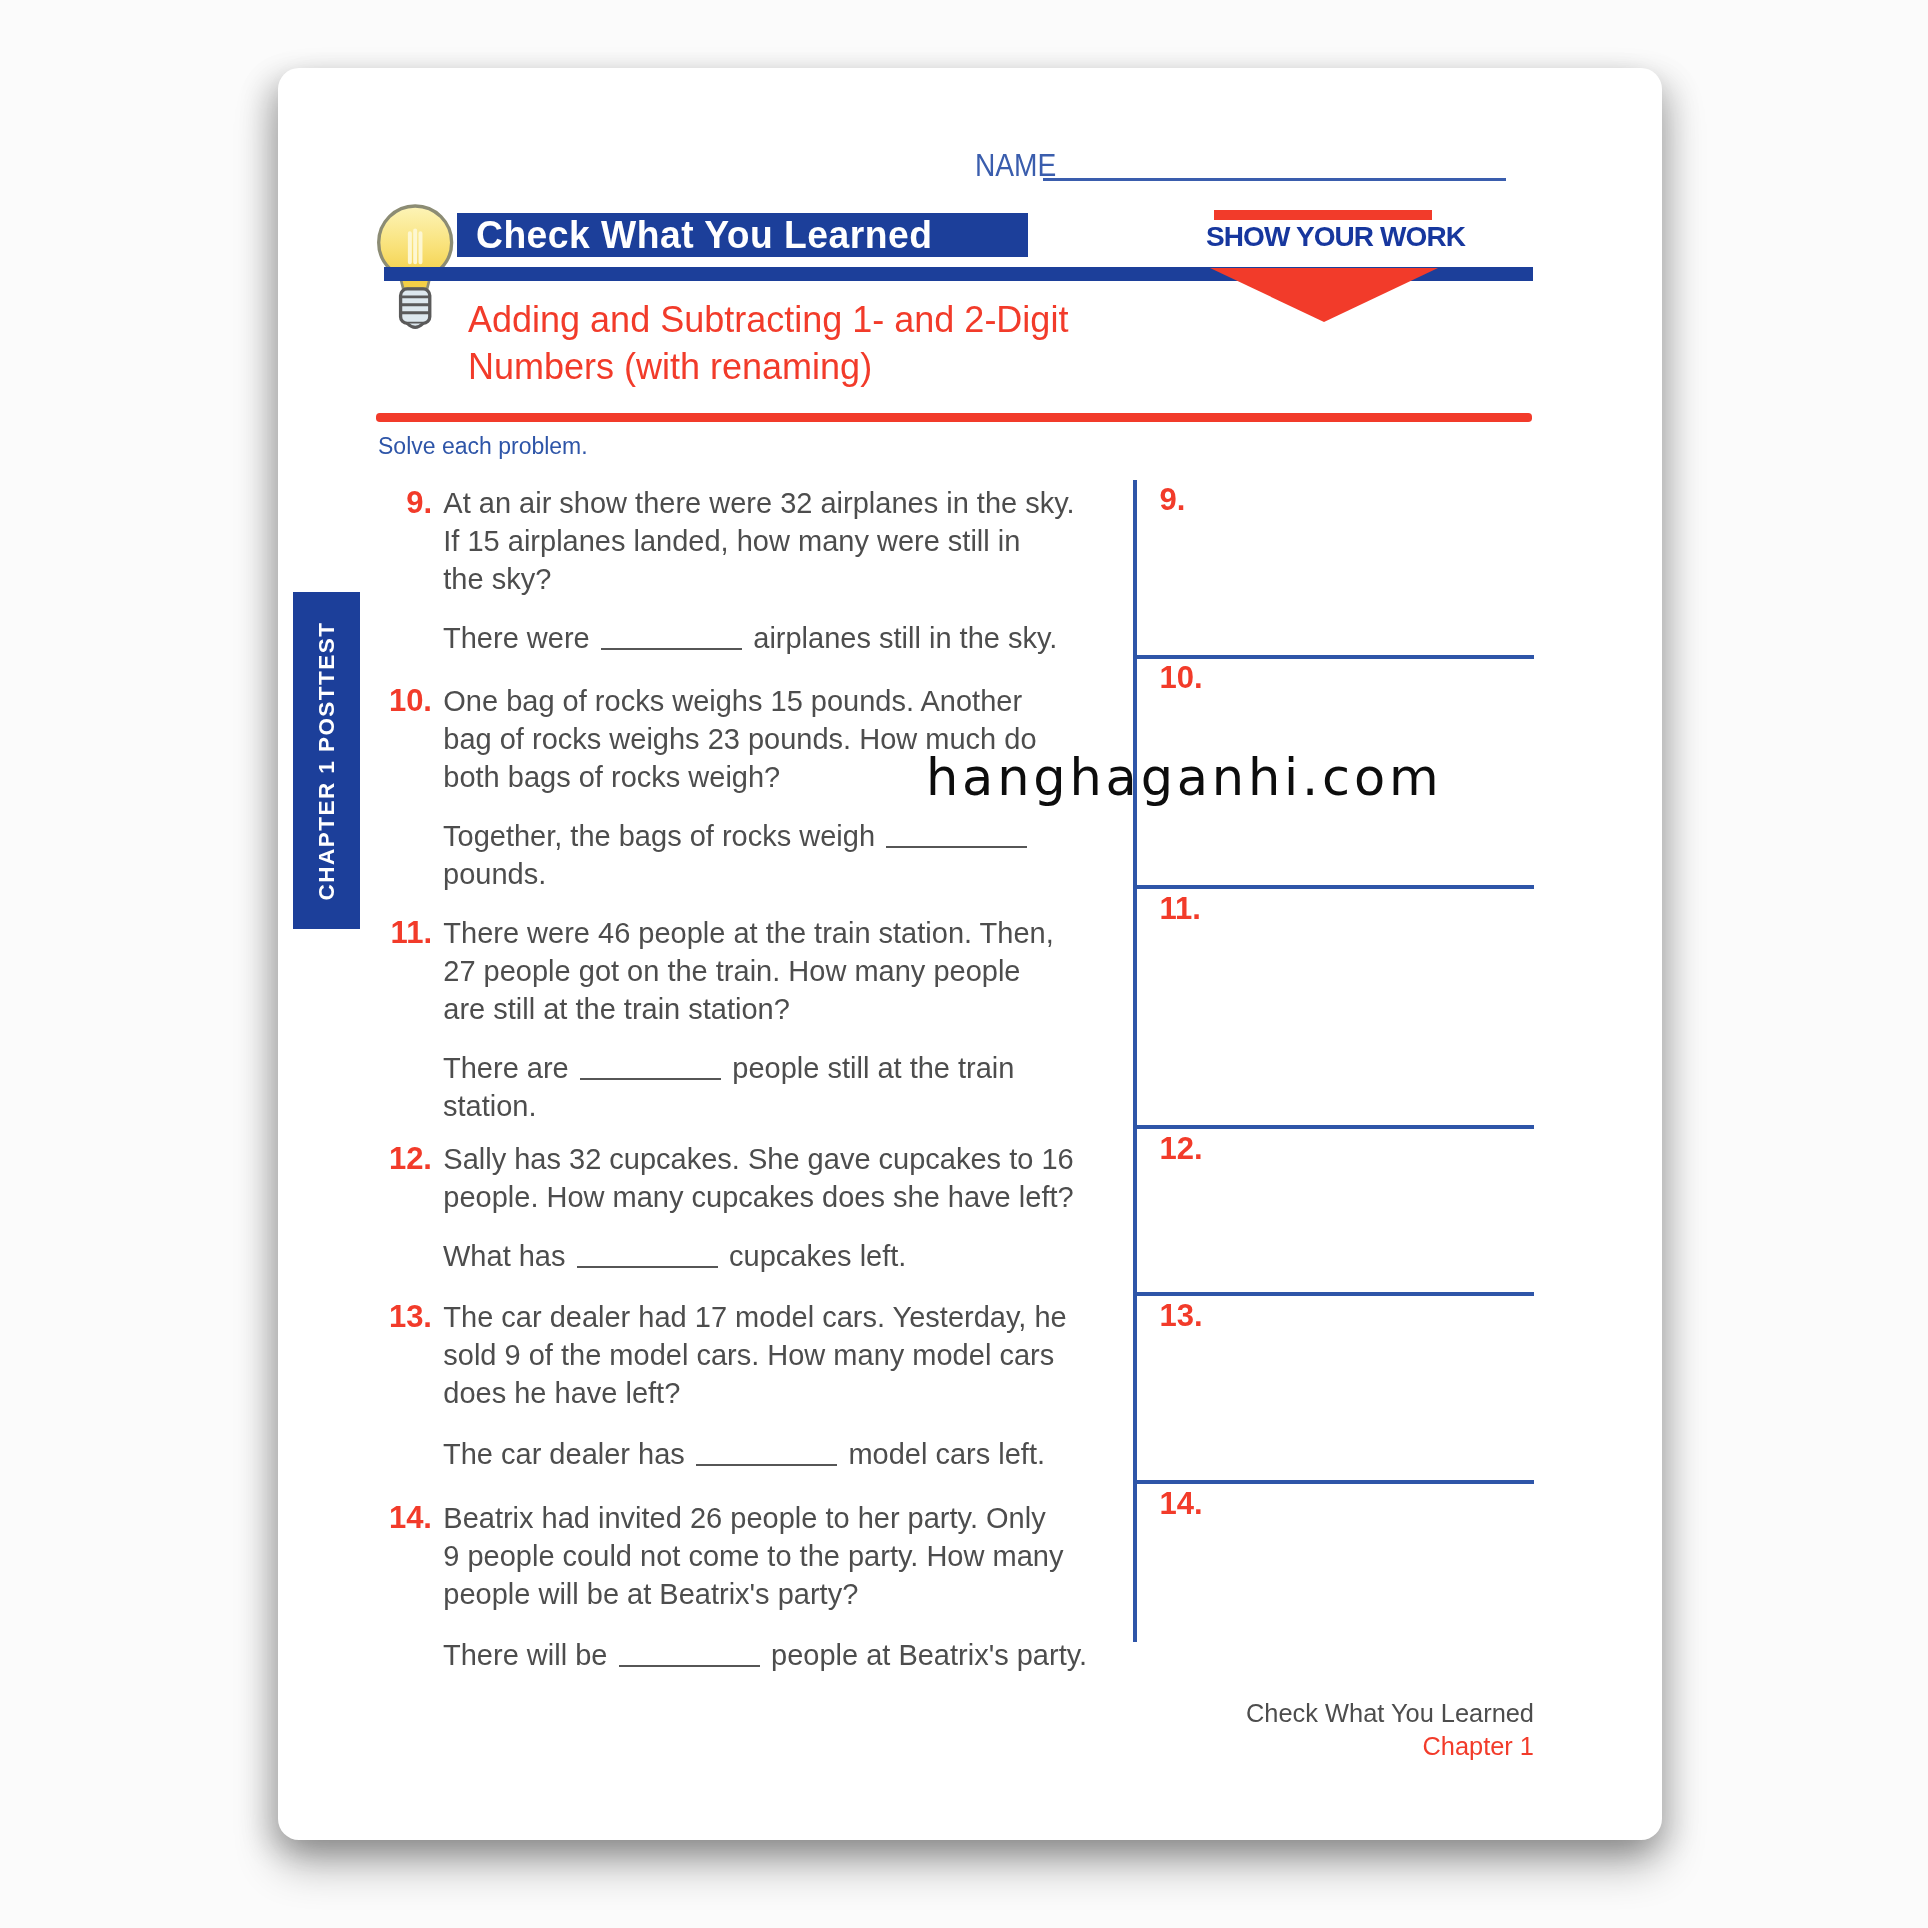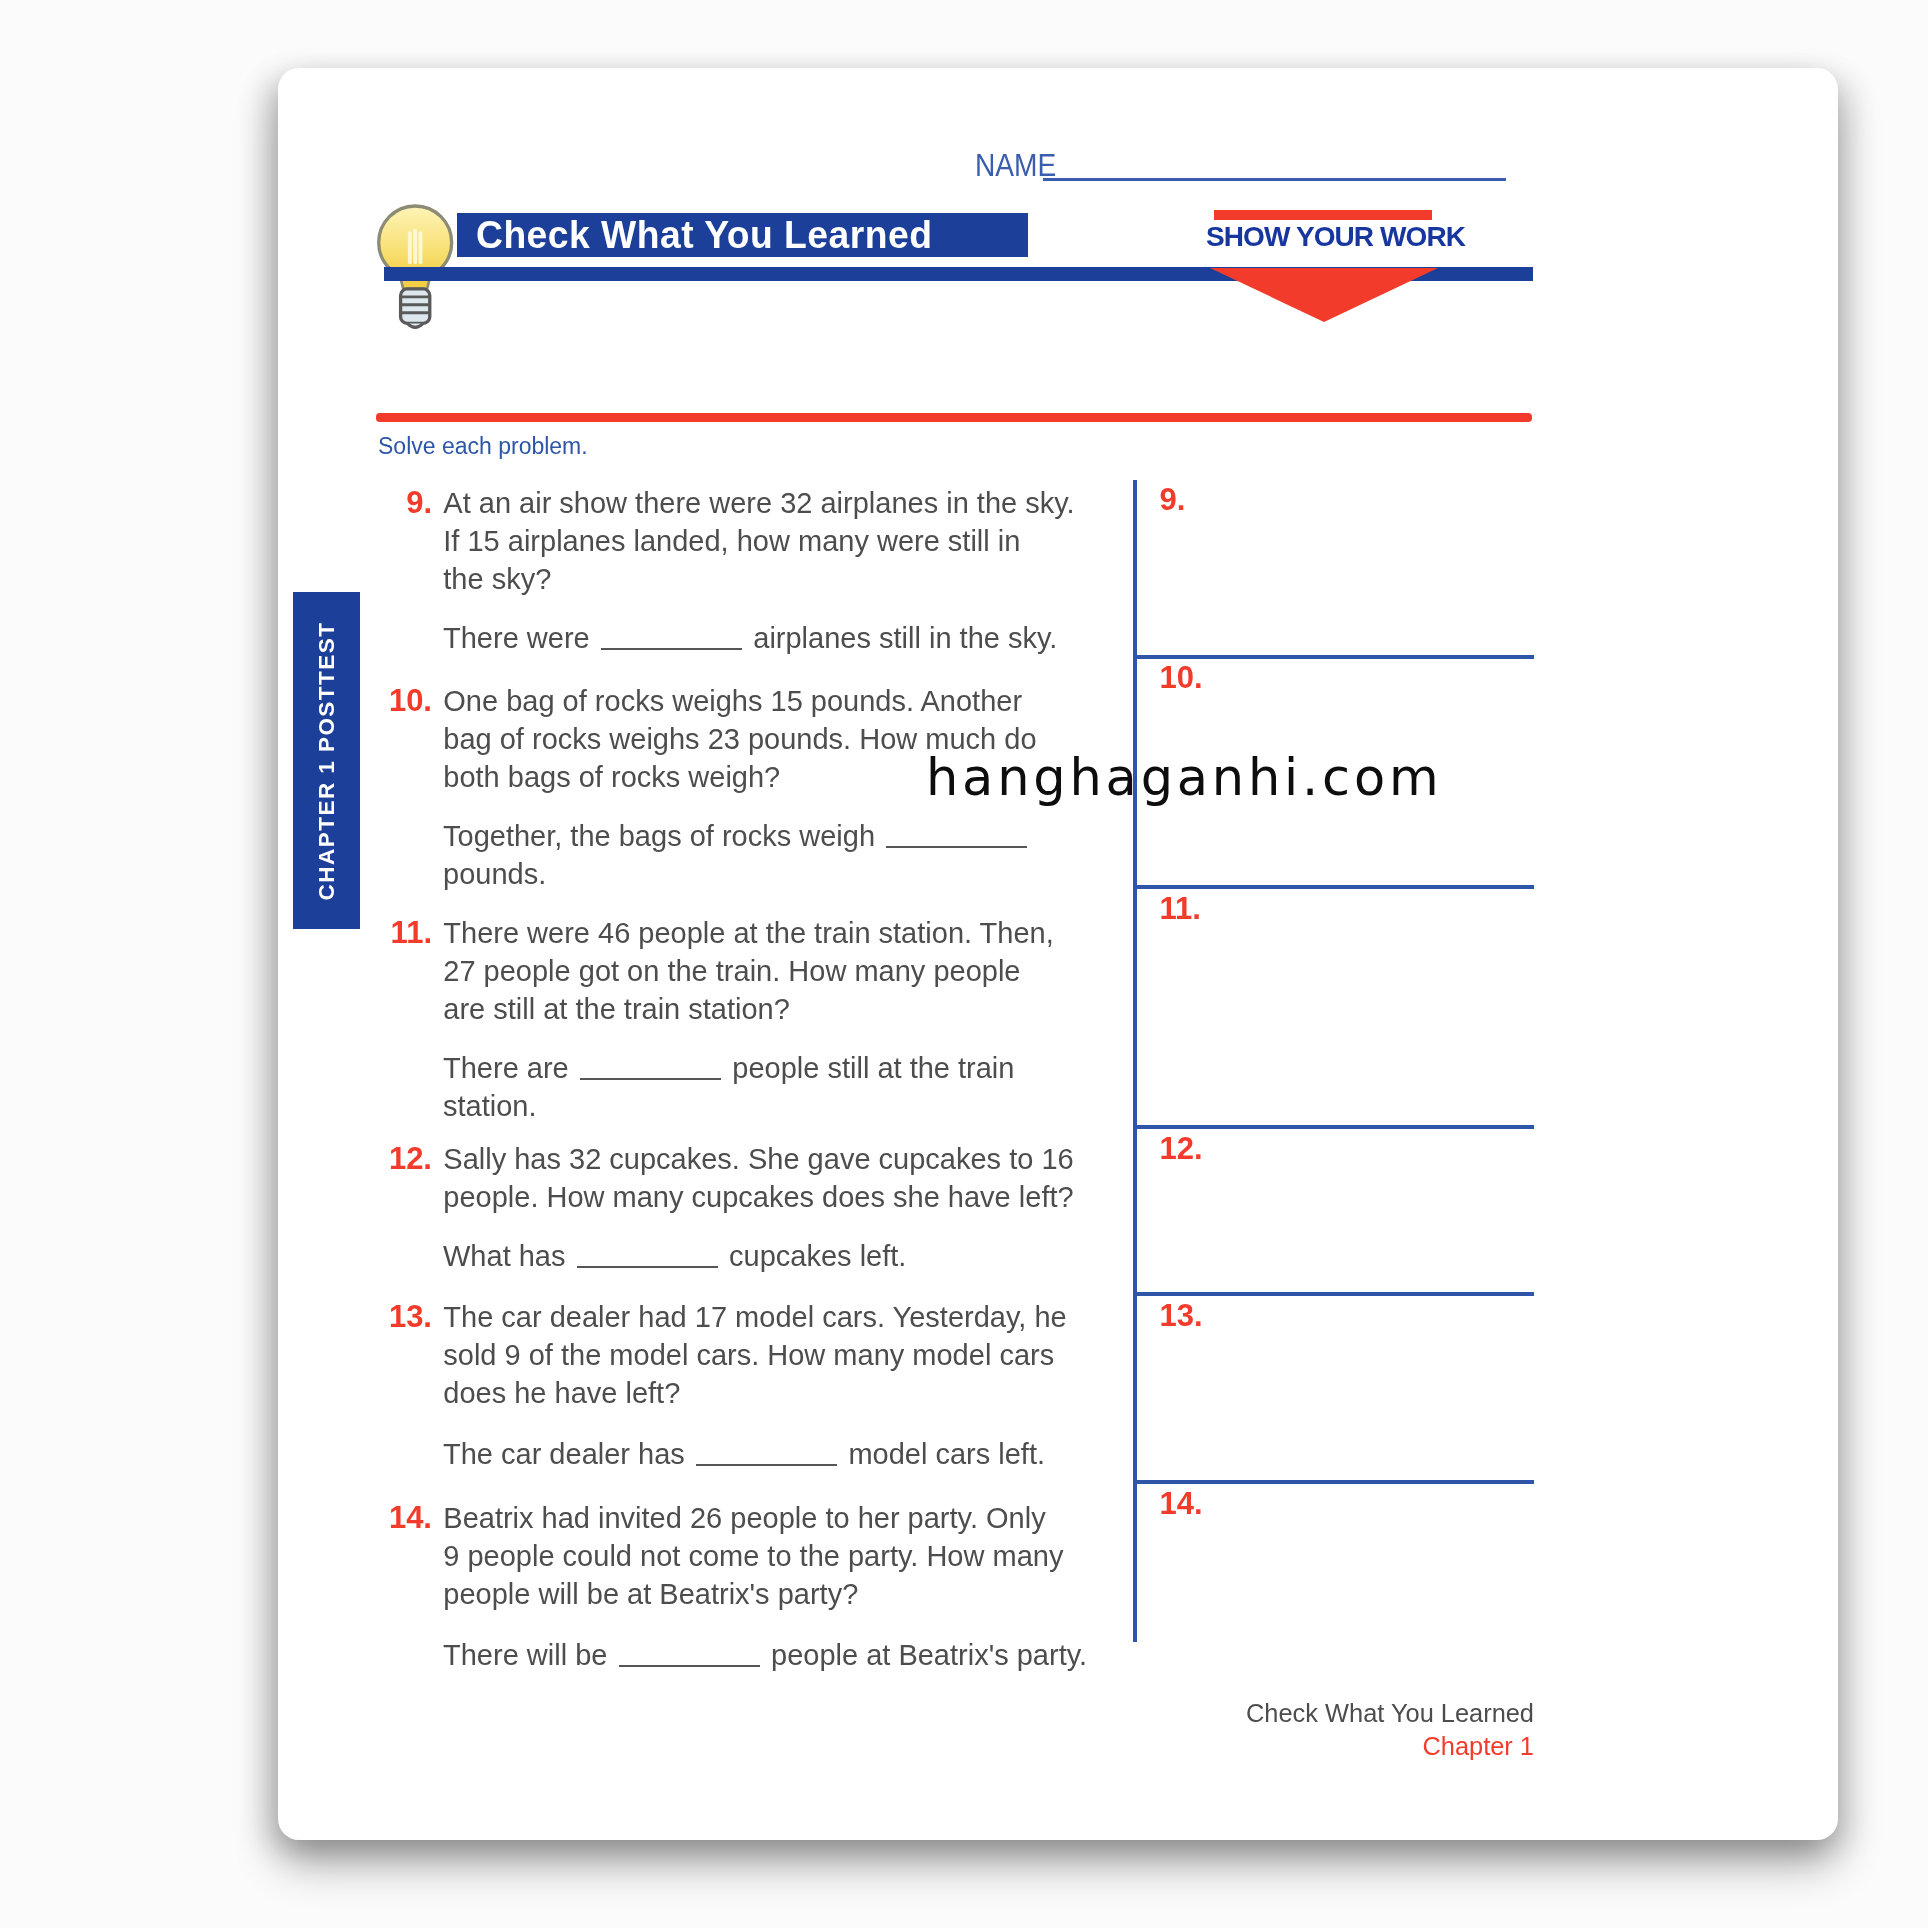--- a/index.html
+++ b/index.html
@@ -13,21 +13,21 @@
   *{margin:0;padding:0;box-sizing:border-box;}
   html,body{width:1928px;height:1928px;}
   body{
     background:#fbfbfb;
     font-family:"Liberation Sans", sans-serif;
     position:relative;
     overflow:hidden;
   }
   .canvas{position:absolute;inset:0;}
   .page{
-    position:absolute;left:278px;top:68px;width:1560px;height:1772px;
+    position:absolute;left:278px;top:68px;width:1384px;height:1772px;
     background:#ffffff;border-radius:21px;
     box-shadow:0 24.5px 43px rgba(0,0,0,0.30), -13px 9.4px 28px rgba(0,0,0,0.14), 13px 9.4px 28px rgba(0,0,0,0.10);
   }
   
   .name-label{
     position:absolute;left:697px;top:79px;
     font-size:32px;color:var(--blue-name);letter-spacing:0px;
     transform:scaleX(.88);transform-origin:left center;
   }
   .name-line{
@@ -130,20 +130,22 @@
 
     <div class="banner">
       <div class="banner-text">Check What You Learned</div>
     </div>
     <div class="thin-bar"></div>
 
     <div class="syw-bar"></div>
     <div class="syw-text">SHOW YOUR WORK</div>
     <div class="syw-triangle"></div>
 
+    <div class="subtitle">Adding and Subtracting 1- and 2-Digit
+Numbers (with renaming)</div>
     <div class="red-rule"></div>
     <div class="instructions">Solve each problem.</div>
 
     <div class="sidebar-tab">
       <span>CHAPTER 1 POSTTEST</span>
     </div>
 
     <div class="watermark">hanghaganhi.com</div>
 
     <div class="problem" style="top:416px">

